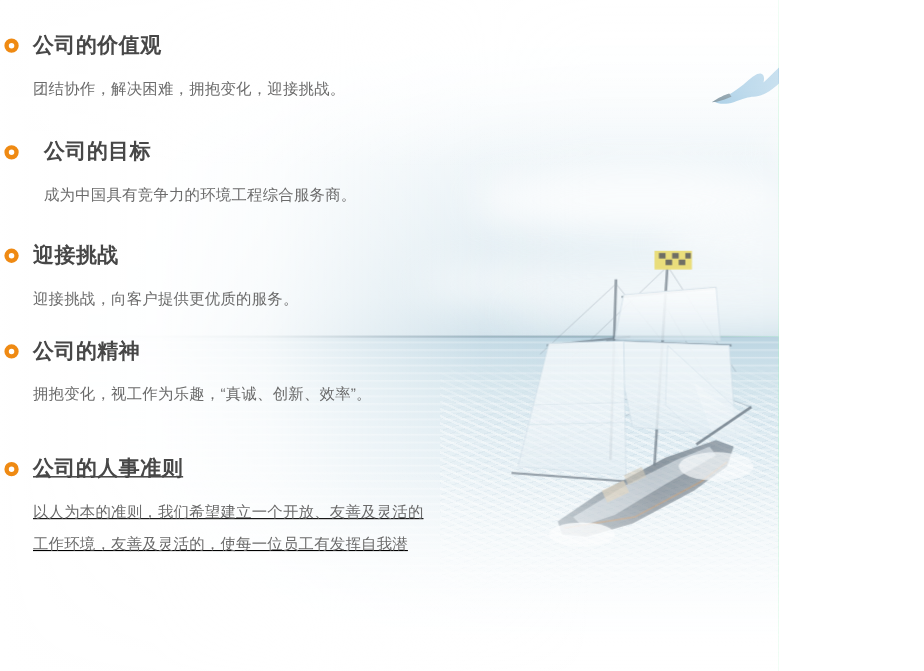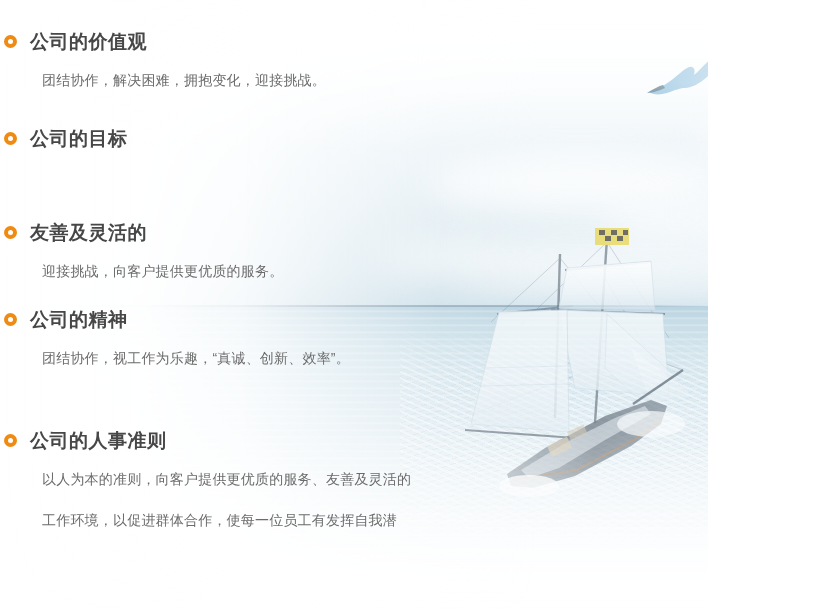--- a/index.html
+++ b/index.html
@@ -187,28 +187,28 @@
     white-space: nowrap;
   }
   .block .body {
     margin: 13px 0 0 30px;
     font-size: 14px;
     font-weight: normal;
     color: #6b6b6b;
     line-height: 29px;
     letter-spacing: .2px;
   }
-  .block .body p { margin: 12px; white-space: nowrap; }
+  .block .body p { margin: 0; white-space: nowrap; }
 
   
   .block.b0 { top: 30px; }
-  .block.b1 { top: 127px; }
+  .block.b1 { top: 127px; padding-left: 10px; }
   .block.b2 { top: 221px; }
   .block.b3 { top: 308px; }
-  .block.b4 { top: 429px; }
+  .block.b4 { top: 415px; text-decoration: underline; }
 </style>
 </head>
 <body>
 
 <div id="stage">
 
   <div class="scene">
     <div class="sky"></div>
     <div class="cloud c1"></div>
     <div class="cloud c4"></div>
@@ -347,41 +347,44 @@
       <span class="bullet"></span>
       <div class="heading">公司的价值观</div>
       <div class="body">
         <p>团结协作，解决困难，拥抱变化，迎接挑战。</p>
       </div>
     </div>
 
     <div class="block b1">
       <span class="bullet"></span>
       <div class="heading">公司的目标</div>
+      <div class="body">
+        <p>成为中国具有竞争力的环境工程综合服务商。</p>
+      </div>
     </div>
 
     <div class="block b2">
       <span class="bullet"></span>
-      <div class="heading">友善及灵活的</div>
+      <div class="heading">迎接挑战</div>
       <div class="body">
         <p>迎接挑战，向客户提供更优质的服务。</p>
       </div>
     </div>
 
     <div class="block b3">
       <span class="bullet"></span>
       <div class="heading">公司的精神</div>
       <div class="body">
-        <p>团结协作，视工作为乐趣，“真诚、创新、效率”。</p>
+        <p>拥抱变化，视工作为乐趣，“真诚、创新、效率”。</p>
       </div>
     </div>
 
     <div class="block b4">
       <span class="bullet"></span>
       <div class="heading">公司的人事准则</div>
       <div class="body">
-        <p>以人为本的准则，向客户提供更优质的服务、友善及灵活的</p>
-        <p>工作环境，以促进群体合作，使每一位员工有发挥自我潜</p>
+        <p>以人为本的准则，我们希望建立一个开放、友善及灵活的</p>
+        <p>工作环境，友善及灵活的，使每一位员工有发挥自我潜</p>
       </div>
     </div>
 
   </div>
 </div>
 
 </body></html>

